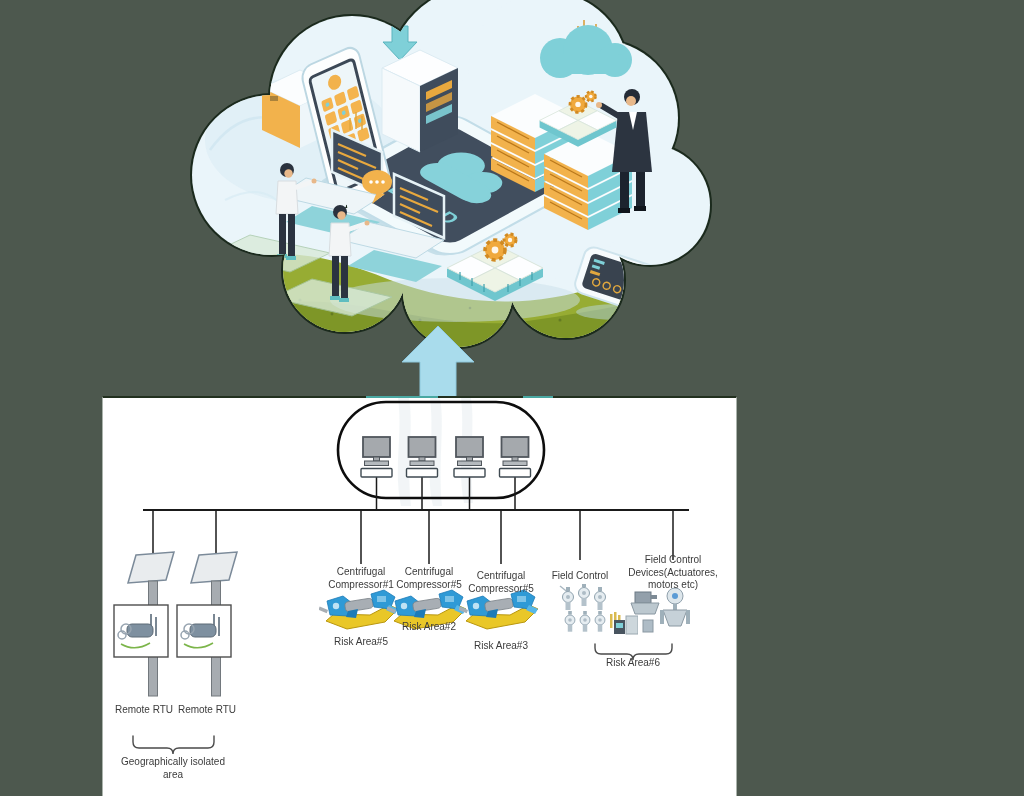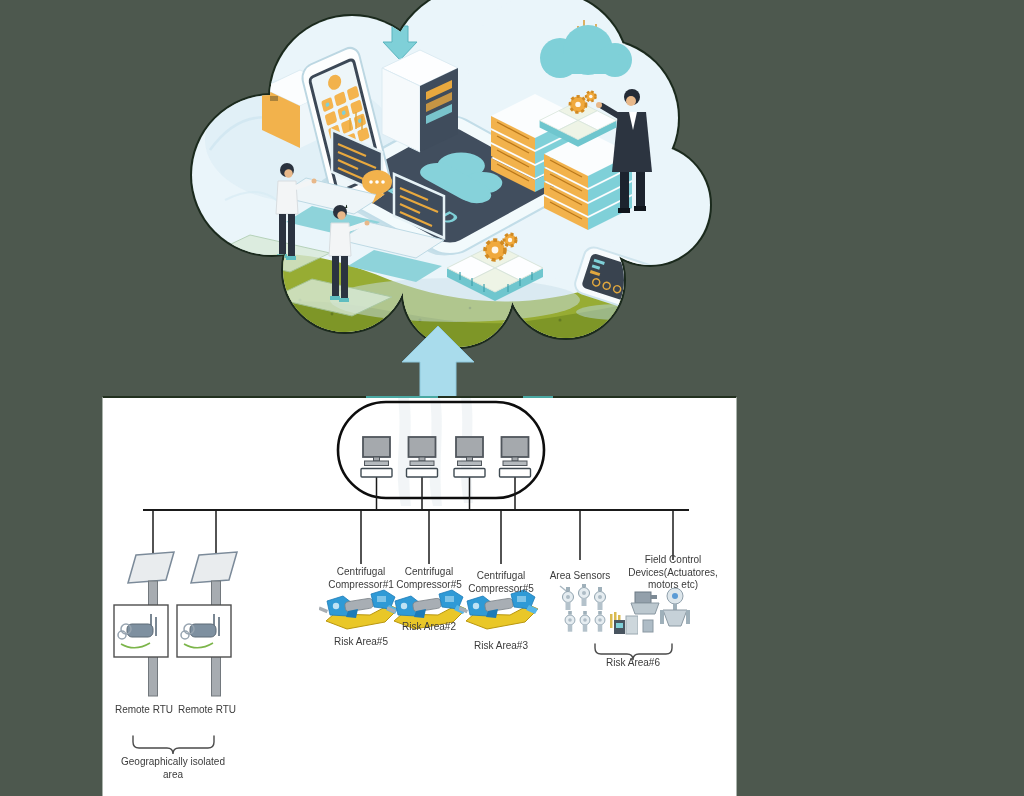--- a/index.html
+++ b/index.html
@@ -459,21 +459,21 @@
     </svg>
 
     <div class="lbl" style="left:258px;top:168px;width:68px">Centrifugal Compressor#1</div>
     <div class="lbl" style="left:326px;top:168px;width:68px">Centrifugal Compressor#5</div>
     <div class="lbl" style="left:398px;top:172px;width:68px">Centrifugal Compressor#5</div>
 
     <div class="lbl nowrap" style="left:258px;top:238px">Risk Area#5</div>
     <div class="lbl nowrap" style="left:326px;top:223px">Risk Area#2</div>
     <div class="lbl nowrap" style="left:398px;top:242px">Risk Area#3</div>
 
-    <div class="lbl nowrap" style="left:477px;top:172px">Area Sensors</div>
+    <div class="lbl nowrap" style="left:477px;top:172px">Field Control</div>
     <div class="lbl" style="left:570px;top:156px;width:94px">Field Control Devices(Actuatores, motors etc)</div>
     <div class="lbl nowrap" style="left:530px;top:259px">Risk Area#6</div>
 
     <div class="lbl nowrap" style="left:41px;top:306px">Remote RTU</div>
     <div class="lbl nowrap" style="left:104px;top:306px">Remote RTU</div>
     <div class="lbl" style="left:70px;top:358px;width:110px">Geographically isolated area</div>
   </div>
 </div>
 
 </body></html>

